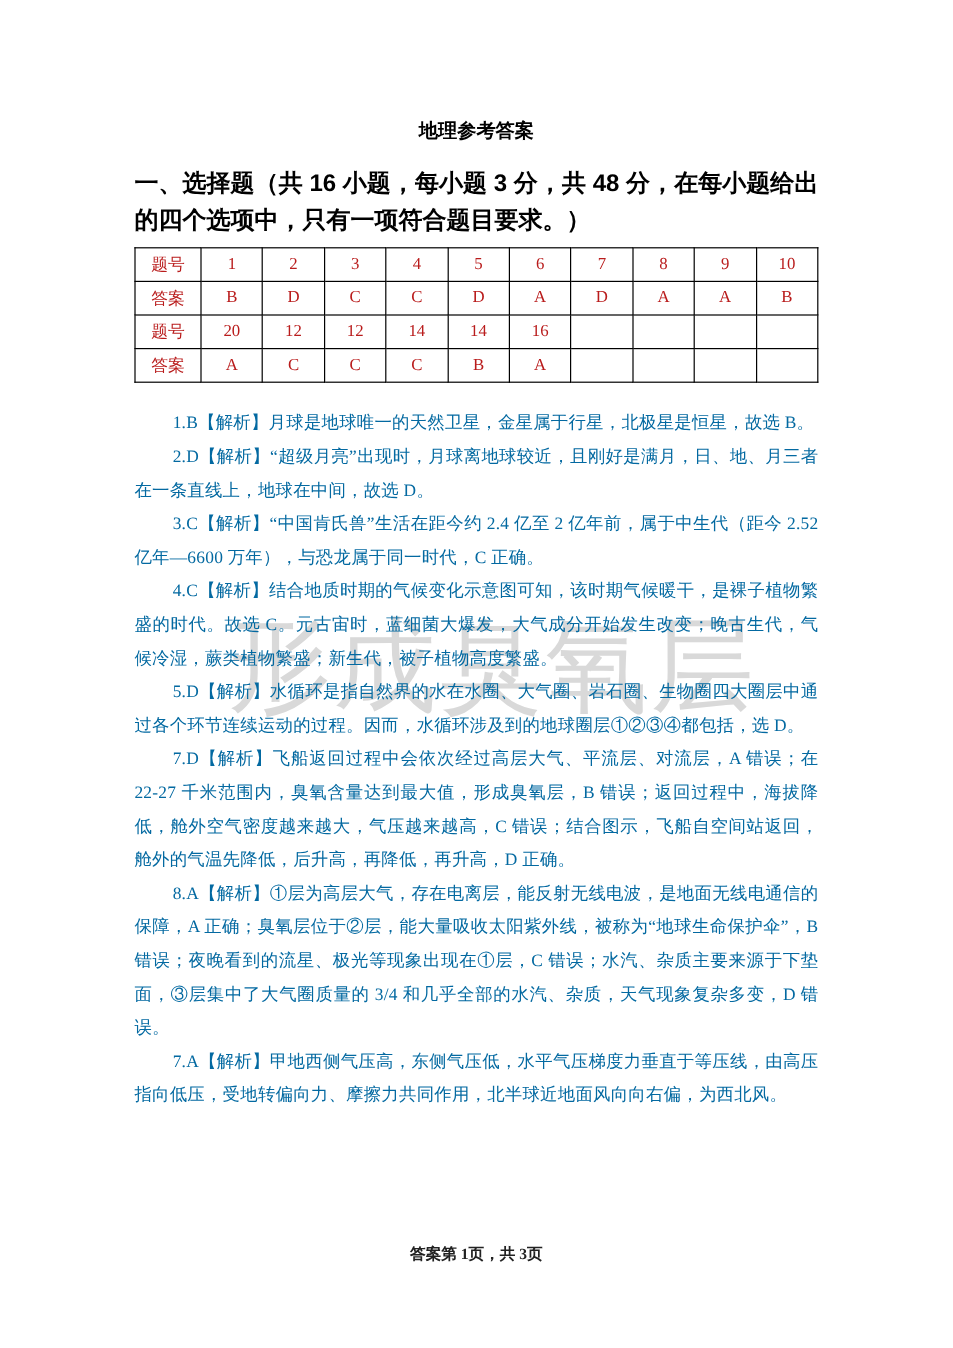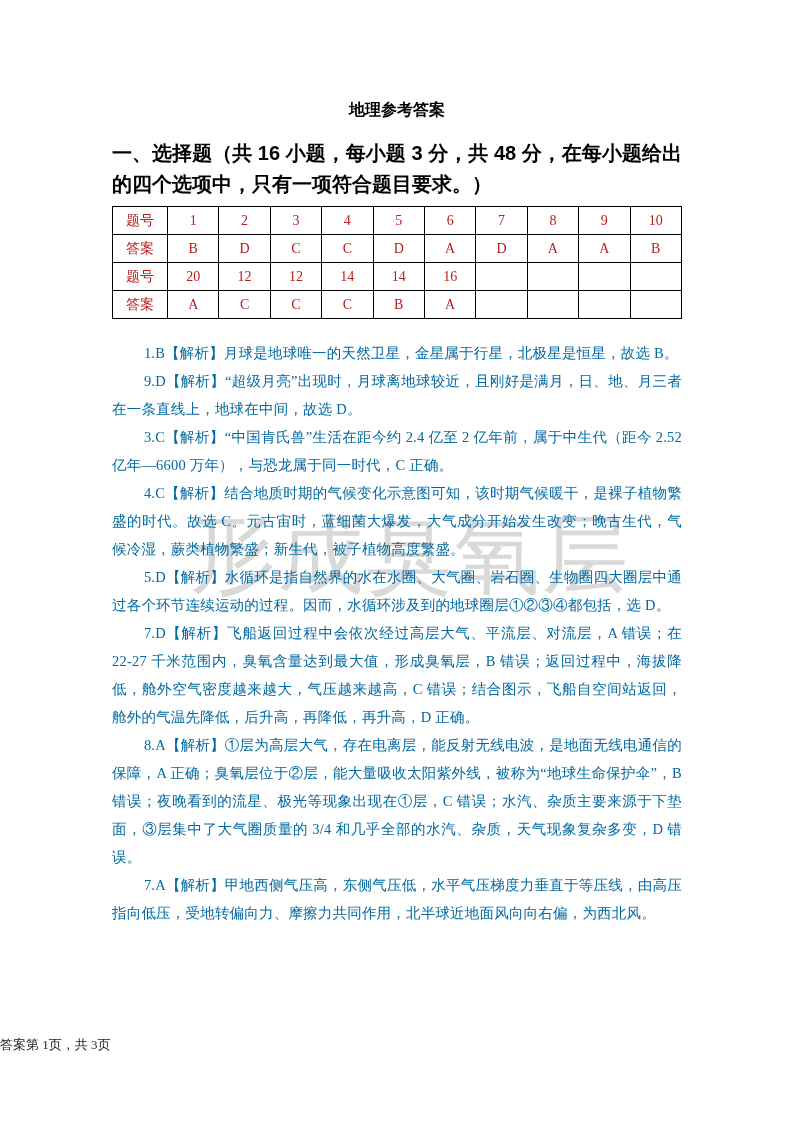--- a/index.html
+++ b/index.html
@@ -84,24 +84,26 @@
     text-align: justify;
     text-indent: 2.2em;
     letter-spacing: 0.2px;
     color: #0369a1;
   }
   .footer {
     position: absolute;
     left: 0;
     right: 0;
     top: 1036px;
+    text-align: center;
     font-size: 13px;
     color: #222222;
     z-index: 1;
     font-family: "Liberation Serif", serif;
+    font-weight: bold;
   }
 </style>
 </head>
 <body>
 
 <div class="page">
 
   <div class="watermark">形成臭氧层</div>
 
   <div class="content">
@@ -175,21 +177,21 @@
           <td></td>
           <td></td>
           <td></td>
           <td></td>
         </tr>
       </tbody>
     </table>
 
     <div class="explanations">
       <p class="explanation">1.B【解析】月球是地球唯一的天然卫星，金星属于行星，北极星是恒星，故选 B。</p>
-      <p class="explanation">9.D【解析】“超级月亮”出现时，月球离地球较近，且刚好是满月，日、地、月三者在一条直线上，地球在中间，故选 D。</p>
+      <p class="explanation">2.D【解析】“超级月亮”出现时，月球离地球较近，且刚好是满月，日、地、月三者在一条直线上，地球在中间，故选 D。</p>
       <p class="explanation">3.C【解析】“中国肯氏兽”生活在距今约 2.4 亿至 2 亿年前，属于中生代（距今 2.52 亿年—6600 万年），与恐龙属于同一时代，C 正确。</p>
       <p class="explanation">4.C【解析】结合地质时期的气候变化示意图可知，该时期气候暖干，是裸子植物繁盛的时代。故选 C。元古宙时，蓝细菌大爆发，大气成分开始发生改变；晚古生代，气候冷湿，蕨类植物繁盛；新生代，被子植物高度繁盛。</p>
       <p class="explanation">5.D【解析】水循环是指自然界的水在水圈、大气圈、岩石圈、生物圈四大圈层中通过各个环节连续运动的过程。因而，水循环涉及到的地球圈层①②③④都包括，选 D。</p>
       <p class="explanation">7.D【解析】飞船返回过程中会依次经过高层大气、平流层、对流层，A 错误；在 22-27 千米范围内，臭氧含量达到最大值，形成臭氧层，B 错误；返回过程中，海拔降低，舱外空气密度越来越大，气压越来越高，C 错误；结合图示，飞船自空间站返回，舱外的气温先降低，后升高，再降低，再升高，D 正确。</p>
       <p class="explanation">8.A【解析】①层为高层大气，存在电离层，能反射无线电波，是地面无线电通信的保障，A 正确；臭氧层位于②层，能大量吸收太阳紫外线，被称为“地球生命保护伞”，B 错误；夜晚看到的流星、极光等现象出现在①层，C 错误；水汽、杂质主要来源于下垫面，③层集中了大气圈质量的 3/4 和几乎全部的水汽、杂质，天气现象复杂多变，D 错误。</p>
       <p class="explanation">7.A【解析】甲地西侧气压高，东侧气压低，水平气压梯度力垂直于等压线，由高压指向低压，受地转偏向力、摩擦力共同作用，北半球近地面风向向右偏，为西北风。</p>
     </div>
 
   </div>
 

